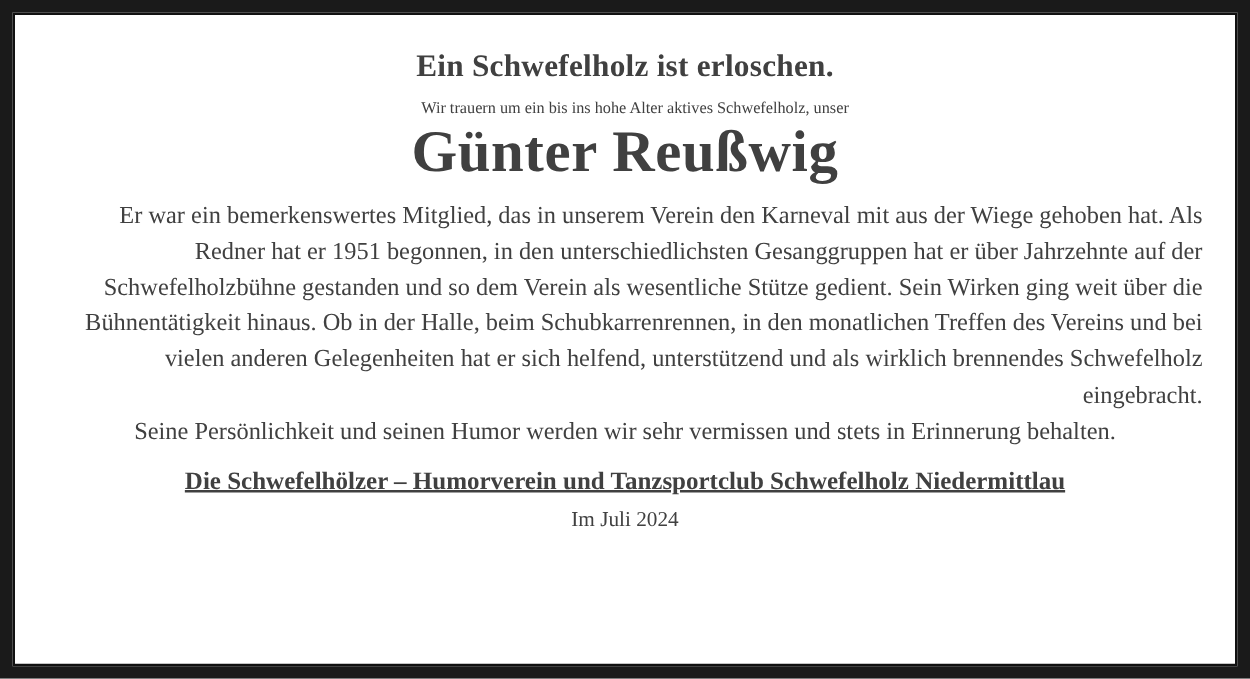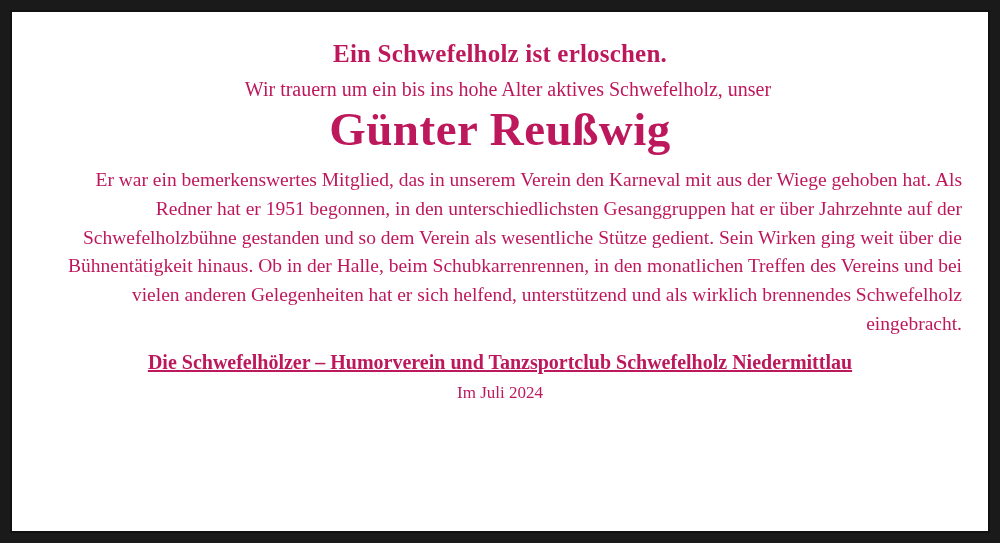--- a/index.html
+++ b/index.html
@@ -19,31 +19,31 @@
   .obituary {
     width: 100%;
     height: 100%;
     box-sizing: border-box;
     background: #ffffff;
     border: 2px solid #111111;
     padding: 18px 26px 10px 26px;
     display: flex;
     flex-direction: column;
     align-items: center;
-    color: #be185d;
+    color: #404040;
   }
   .headline {
     font-size: 25px;
     font-weight: bold;
     letter-spacing: 0.2px;
     text-align: center;
     margin: 10px 0 2px 0;
   }
   .subline {
-    font-size: 20px;
+    font-size: 13px;
     text-align: right;
     margin: 8px 0 0 16px;
   }
   .role {
     font-size: 20px;
     font-weight: bold;
     text-align: center;
     margin: 14px 0 0 0;
   }
   .name {
@@ -88,20 +88,21 @@
 
     <div class="headline">Ein Schwefelholz ist erloschen.</div>
 
     <div class="subline">Wir trauern um ein bis ins hohe Alter aktives Schwefelholz, unser</div>
 
 
     <div class="name">Günter Reußwig</div>
 
     <div class="body-text">
       <p class="para justified">Er war ein bemerkenswertes Mitglied, das in unserem Verein den Karneval mit aus der Wiege gehoben hat. Als Redner hat er 1951 begonnen, in den unterschiedlichsten Gesanggruppen hat er über Jahrzehnte auf der Schwefelholzbühne gestanden und so dem Verein als wesentliche Stütze gedient. Sein Wirken ging weit über die Bühnentätigkeit hinaus. Ob in der Halle, beim Schubkarrenrennen, in den monatlichen Treffen des Vereins und bei vielen anderen Gelegenheiten hat er sich helfend, unterstützend und als wirklich brennendes Schwefelholz eingebracht.</p>
+      <p class="para">Seine Persönlichkeit und seinen Humor werden wir sehr vermissen und stets in Erinnerung behalten.</p>
     </div>
 
     <div class="org">Die Schwefelhölzer – Humorverein und Tanzsportclub Schwefelholz Niedermittlau</div>
 
     <div class="date">Im Juli 2024</div>
 
   </div>
 </div>
 
 </body></html>

